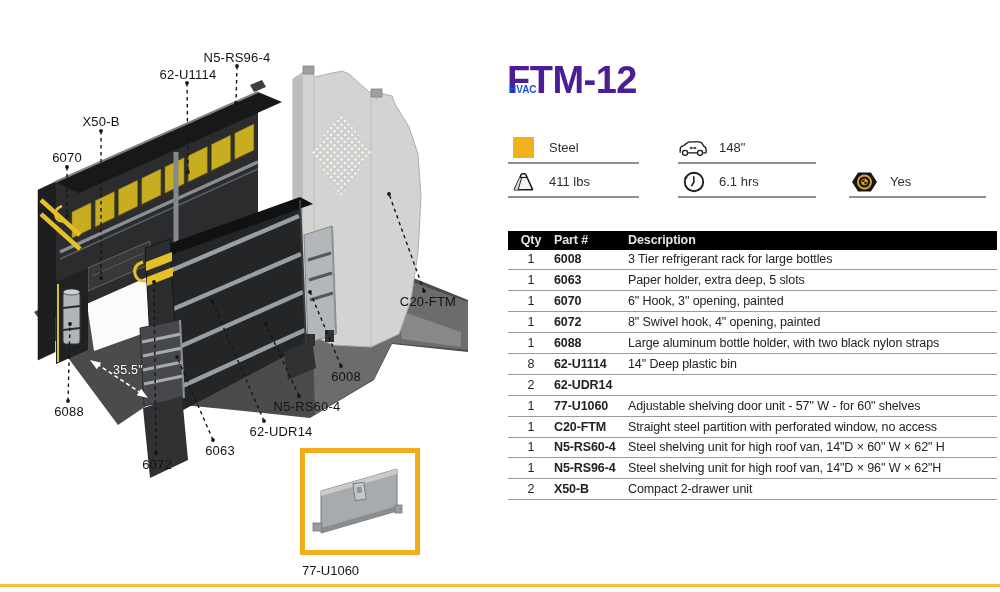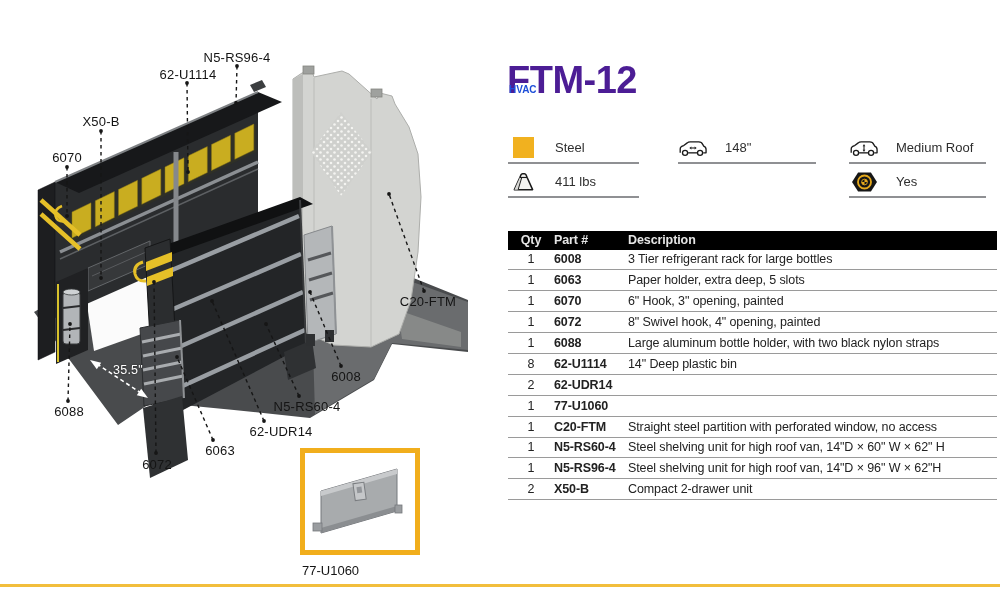--- a/index.html
+++ b/index.html
@@ -14,21 +14,21 @@
   .inset{position:absolute;left:300px;top:448px;width:110px;height:97px;
          border:5px solid #F1AE1C;background:#fff;}
   .inset-label{position:absolute;left:302px;top:563px;font-size:13px;color:#141414;}
   .bottom-rule{position:absolute;left:0;top:584px;width:1000px;height:3px;background:#F2BE3C;}
 
   
   .model-title{position:absolute;left:507px;top:36px;font-size:38px;font-weight:800;
                letter-spacing:-.5px;color:#4c1d95;line-height:1;}
   .model-sub{position:absolute;left:509px;top:84px;font-size:10px;font-weight:700;color:#1d4ed8;}
 
-  .spec-cell{position:absolute;height:29px;display:flex;align-items:center;gap:17px;
+  .spec-cell{position:absolute;height:29px;display:flex;align-items:center;gap:11px;
              border-bottom:2px solid #8f9093;font-size:13px;color:#2e2e2e;}
   .spec-icon{width:30px;display:flex;justify-content:center;align-items:center;}
   .swatch{width:21px;height:21px;background:#F1B11F;display:inline-block;}
 
   
   .parts-table{position:absolute;left:508px;top:231px;width:489px;font-size:12.5px;letter-spacing:-.1px;}
   .pt-head{display:grid;grid-template-columns:46px 74px 1fr;height:18.5px;background:#000;
            color:#e5e5e5;font-weight:700;align-items:center;}
   .pt-row{display:grid;grid-template-columns:46px 74px 1fr;height:20.9px;box-sizing:border-box;
           align-items:center;border-bottom:1px solid #9a9a9a;color:#222;}
@@ -223,44 +223,40 @@
         <path d="M11.5,16.5 L21.5,16.5" stroke="#1a1a1a" stroke-width="1.5"></path>
         <circle cx="8" cy="16.5" r="2.9" fill="#fff" stroke="#1a1a1a" stroke-width="1.5"></circle>
         <circle cx="25" cy="16.5" r="2.9" fill="#fff" stroke="#1a1a1a" stroke-width="1.5"></circle>
         <path d="M15,11 L19,11" stroke="#1a1a1a" stroke-width="1.2"></path>
         <polygon points="15.2,9.4 12.8,11 15.2,12.6" fill="#1a1a1a"></polygon>
         <polygon points="18.8,9.4 21.2,11 18.8,12.6" fill="#1a1a1a"></polygon>
       </svg>
     </span>
     <span>148"</span>
   </div>
-  <div class="spec-cell" style="left:849px;top:133px;width:137px">
-    <span class="spec-icon">
-      <svg width="32" height="22" viewBox="0 0 34 22">
-        <path d="M2.5,16.5 L2.5,12 C2.5,9.8 4,8.7 6.5,8.2 L10.5,5.2 C11.3,4.4 12.3,4 13.8,4 L23.5,4 C25.8,4 27.3,5 28.2,7.2 L29,8.8 C31,9.4 31.8,10.6 31.8,12.6 L31.8,16.5 L28.6,16.5" fill="none" stroke="#1a1a1a" stroke-width="1.5" stroke-linejoin="round"></path>
-        <path d="M11.5,16.5 L21.5,16.5" stroke="#1a1a1a" stroke-width="1.5"></path>
-        <circle cx="8" cy="16.5" r="2.9" fill="#fff" stroke="#1a1a1a" stroke-width="1.5"></circle>
-        <circle cx="25" cy="16.5" r="2.9" fill="#fff" stroke="#1a1a1a" stroke-width="1.5"></circle>
-        <path d="M17,8.6 L17,13.4" stroke="#1a1a1a" stroke-width="1.2"></path>
-        <polygon points="15.5,8.9 17,6.4 18.5,8.9" fill="#1a1a1a"></polygon>
-        <polygon points="15.5,13.1 17,15.6 18.5,13.1" fill="#1a1a1a"></polygon>
-      </svg>
-    </span>
-    <span>Medium Roof</span>
-  </div>
   <div class="spec-cell" style="left:508px;top:167px;width:131px">
     <span class="spec-icon">
       <svg width="25" height="23" viewBox="0 0 26 24">
         <path d="M3.5,20.5 L9.2,7.8 L10.4,4.9 C10.7,4.2 11.2,3.8 12,3.8 L14,3.8 C14.8,3.8 15.3,4.2 15.6,4.9 L16.8,7.8 L22.5,20.5 Z" fill="#f2f2f0" stroke="#1a1a1a" stroke-width="1.6" stroke-linejoin="round"></path>
         <path d="M9.2,7.8 L11.2,7.8 L7.4,20.5 L3.5,20.5 Z" fill="#d9d9d6"></path>
         <path d="M9.2,7.8 L16.8,7.8" stroke="#1a1a1a" stroke-width="1.2"></path>
         <path d="M11.2,7.8 L7.4,20.5" stroke="#1a1a1a" stroke-width="1"></path>
       </svg>
     </span>
     <span>411 lbs</span>
+  </div>
+  <div class="spec-cell" style="left:678px;top:167px;width:138px">
+    <span class="spec-icon">
+      <svg width="25" height="25" viewBox="0 0 26 26">
+        <circle cx="13.5" cy="13.5" r="9.6" fill="none" stroke="#1a1a1a" stroke-width="1.9"></circle>
+        <path d="M13.2,7.5 L13.5,13.5 L10.8,17.8" fill="none" stroke="#1a1a1a" stroke-width="1.6" stroke-linejoin="round"></path>
+        <polygon points="5.2,6.9 3,9.8 6.9,9.9" fill="#1a1a1a"></polygon>
+      </svg>
+    </span>
+    <span>6.1 hrs</span>
   </div>
   <div class="spec-cell" style="left:849px;top:167px;width:137px">
     <span class="spec-icon">
       <svg width="27" height="24" viewBox="0 0 28 25">
         <polygon points="7.3,2.5 20.7,2.5 27,12.5 20.7,22.5 7.3,22.5 1,12.5" fill="#161616"></polygon>
         <circle cx="14" cy="12.5" r="6.8" fill="none" stroke="#E5A91C" stroke-width="1.9"></circle>
         <circle cx="14" cy="12.5" r="3" fill="none" stroke="#E5A91C" stroke-width="0.9"></circle>
         <path d="M14,12.5 L14,9.5 A3,3 0 0 1 17,12.5 Z" fill="#E5A91C"></path>
         <path d="M14,12.5 L14,15.5 A3,3 0 0 1 11,12.5 Z" fill="#E5A91C"></path>
       </svg>
@@ -304,20 +300,21 @@
       <div class="pt-part">62-U1114</div>
       <div class="pt-desc">14" Deep plastic bin</div>
     </div>
     <div class="pt-row">
       <div class="pt-qty">2</div>
       <div class="pt-part">62-UDR14</div>
     </div>
     <div class="pt-row">
       <div class="pt-qty">1</div>
       <div class="pt-part">77-U1060</div>
+      <div class="pt-desc">Adjustable shelving door unit - 57" W - for 60" shelves</div>
     </div>
     <div class="pt-row">
       <div class="pt-qty">1</div>
       <div class="pt-part">C20-FTM</div>
       <div class="pt-desc">Straight steel partition with perforated window, no access</div>
     </div>
     <div class="pt-row">
       <div class="pt-qty">1</div>
       <div class="pt-part">N5-RS60-4</div>
       <div class="pt-desc">Steel shelving unit for high roof van, 14"D × 60" W × 62" H</div>

